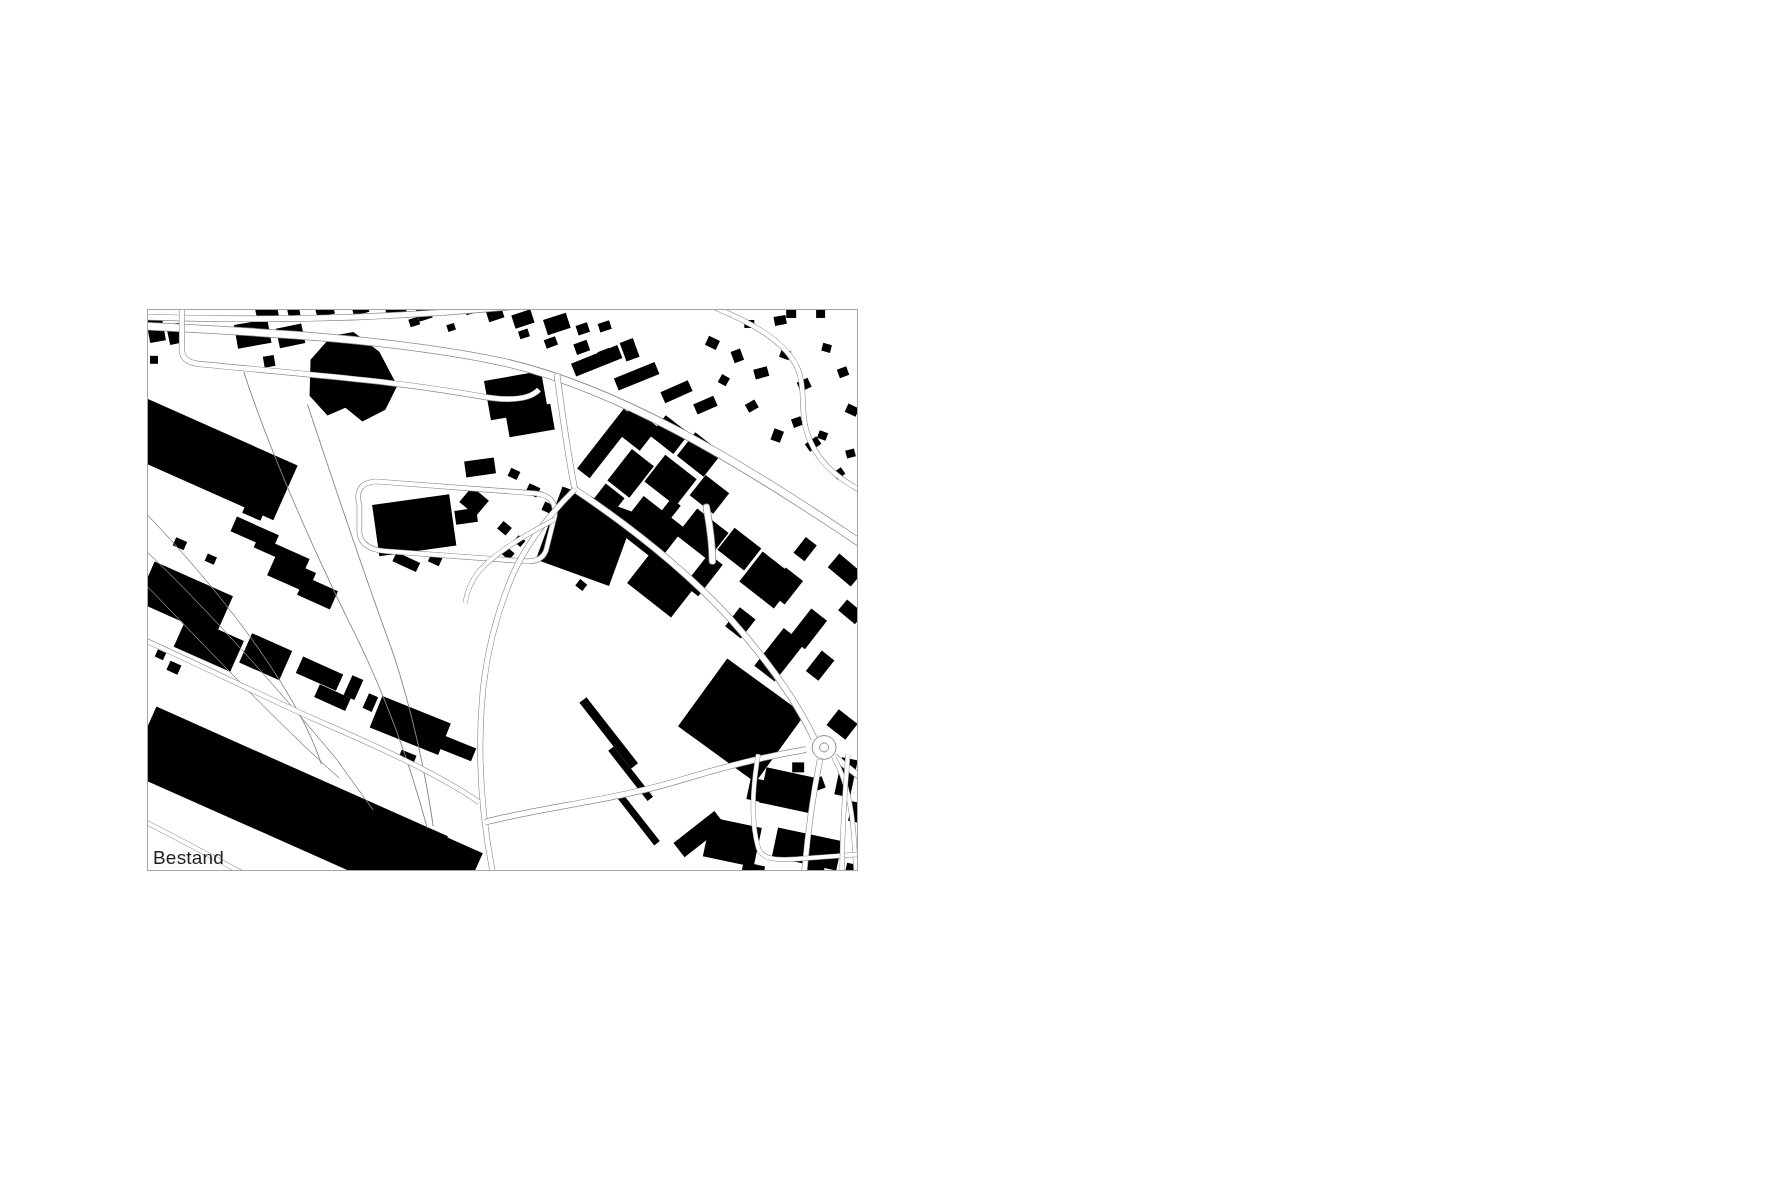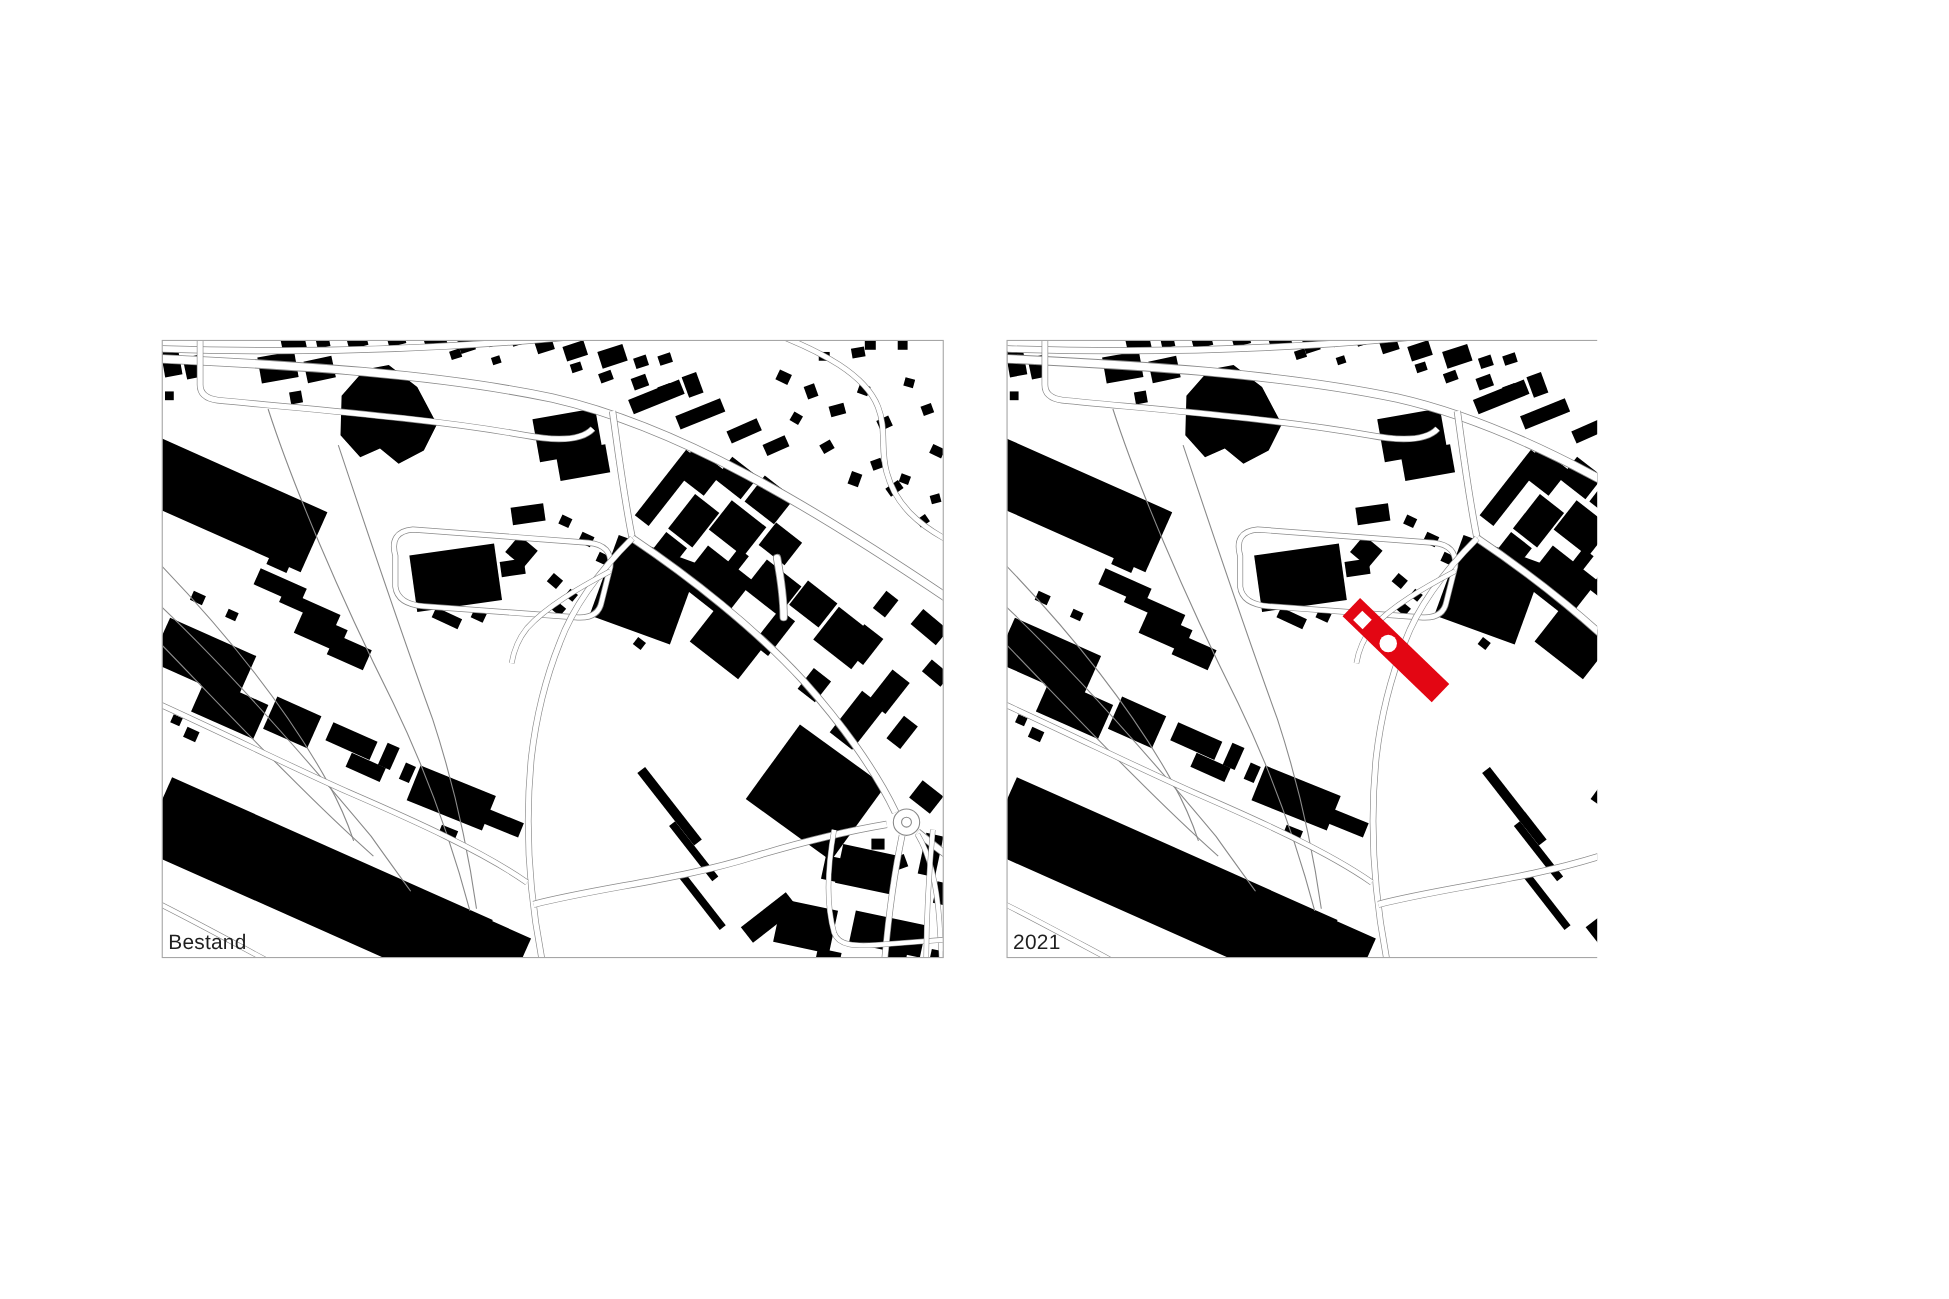--- a/index.html
+++ b/index.html
@@ -232,25 +232,14 @@
     </defs>
   </svg>
 
   <div class="map-panel left">
     <svg class="map" viewBox="0 0 711 562" preserveAspectRatio="none">
       <use href="#basemap"></use>
     </svg>
     <div class="map-label">Bestand</div>
   </div>
 
-  <div class="map-panel right">
-    <svg class="map" viewBox="0 0 711 562" preserveAspectRatio="none">
-      <use href="#basemap"></use>
-      <g>
-        <rect class="hl" x="297.5" y="270.5" width="113" height="23" transform="rotate(44 354 282)"></rect>
-        <rect class="cut" x="317.5" y="248.5" width="12" height="12" transform="rotate(44 323.5 254.5)"></rect>
-        <circle class="cut" cx="347" cy="276" r="8"></circle>
-      </g>
-    </svg>
-    <div class="map-label">2021</div>
-  </div>
 
 </div>
 
 </body></html>

